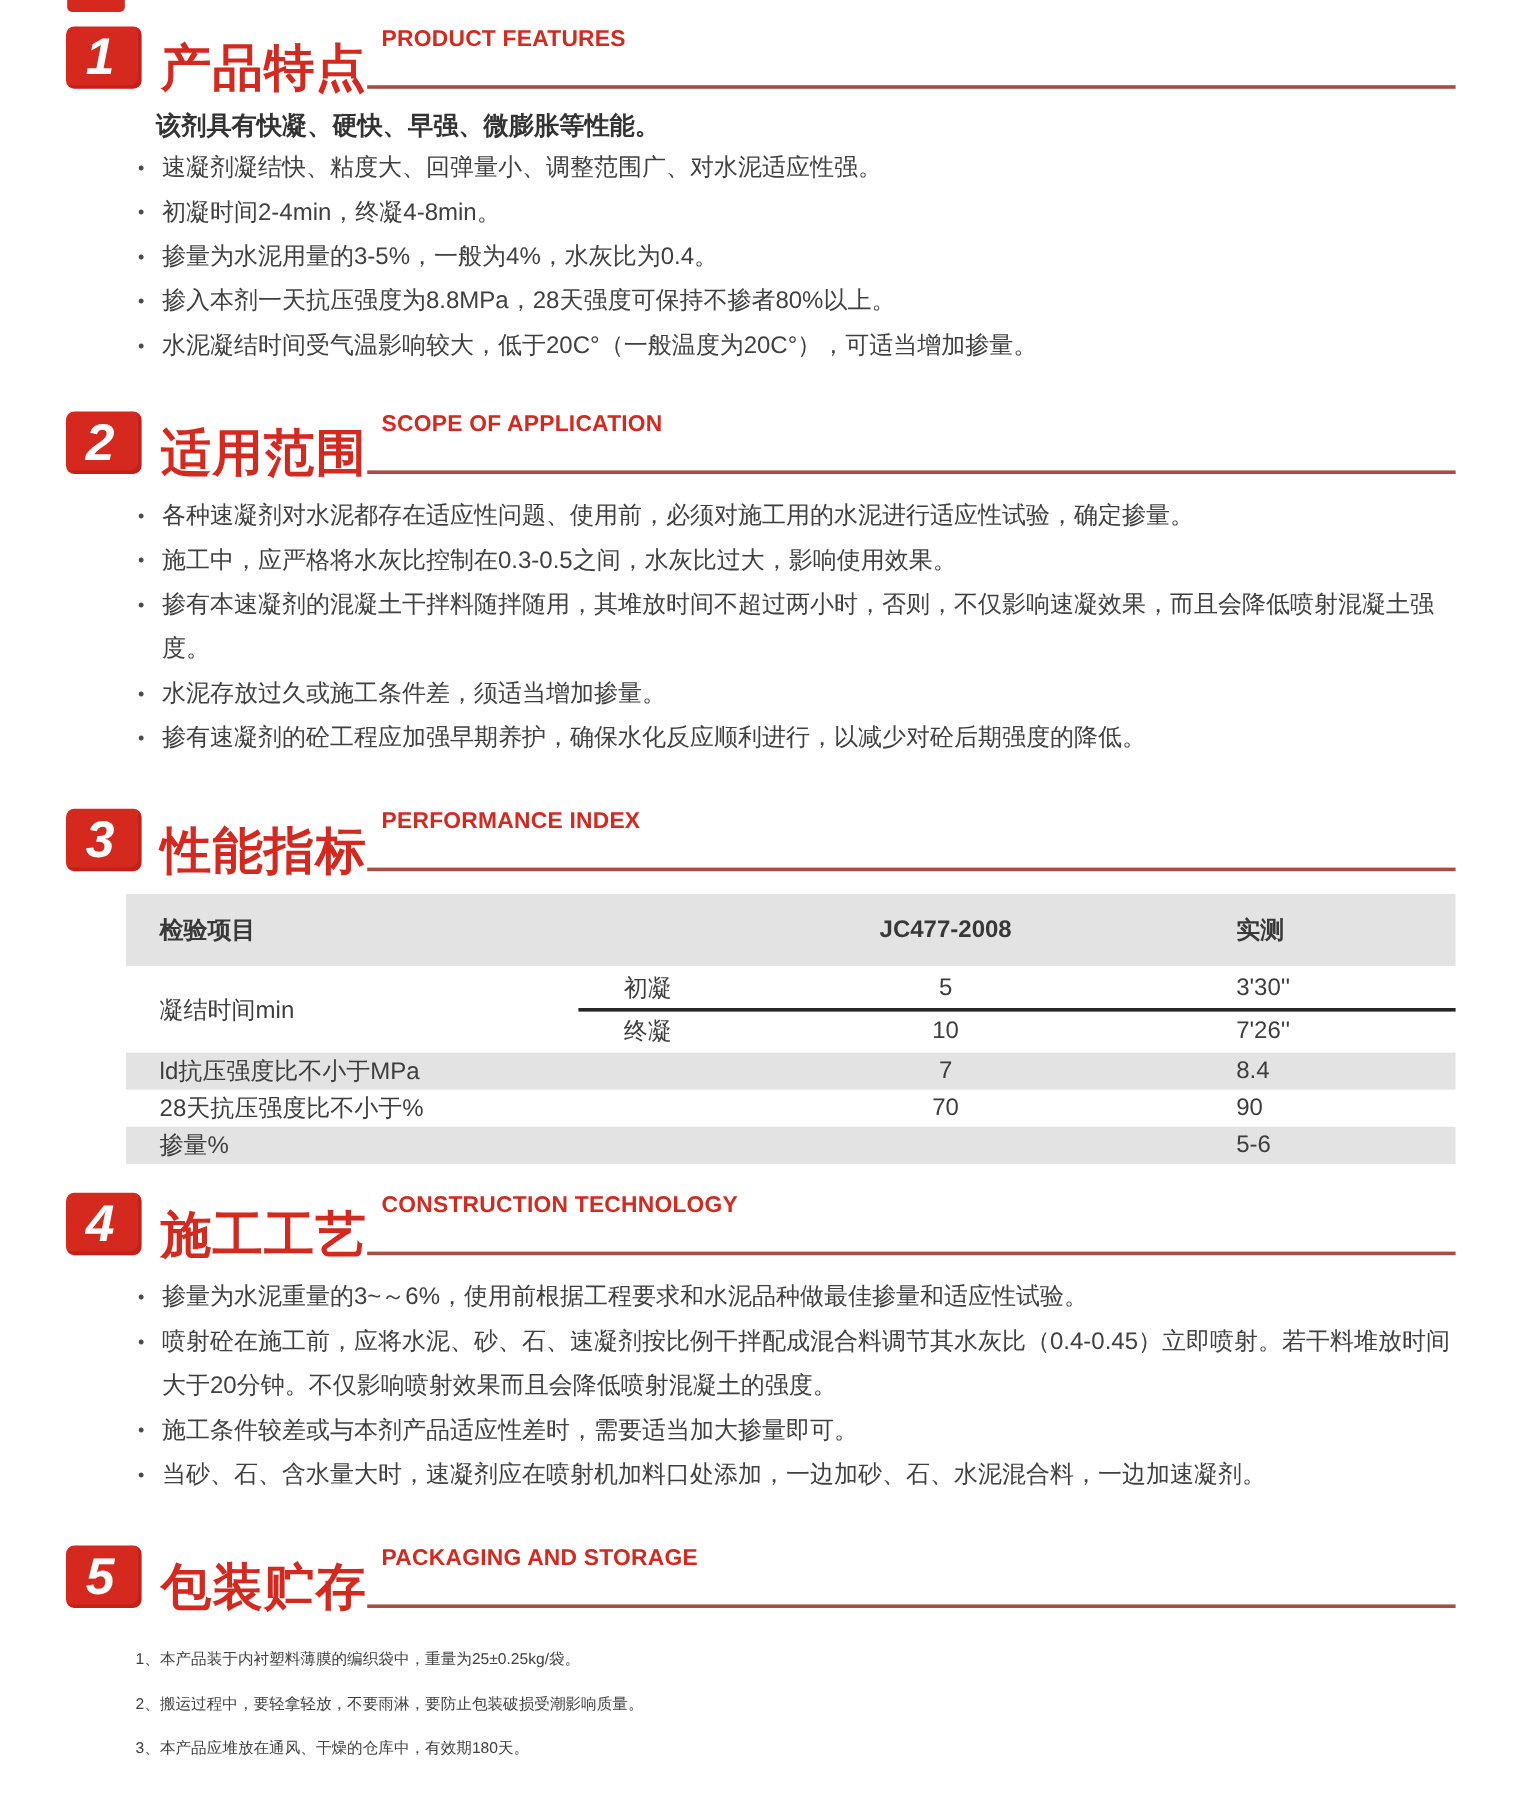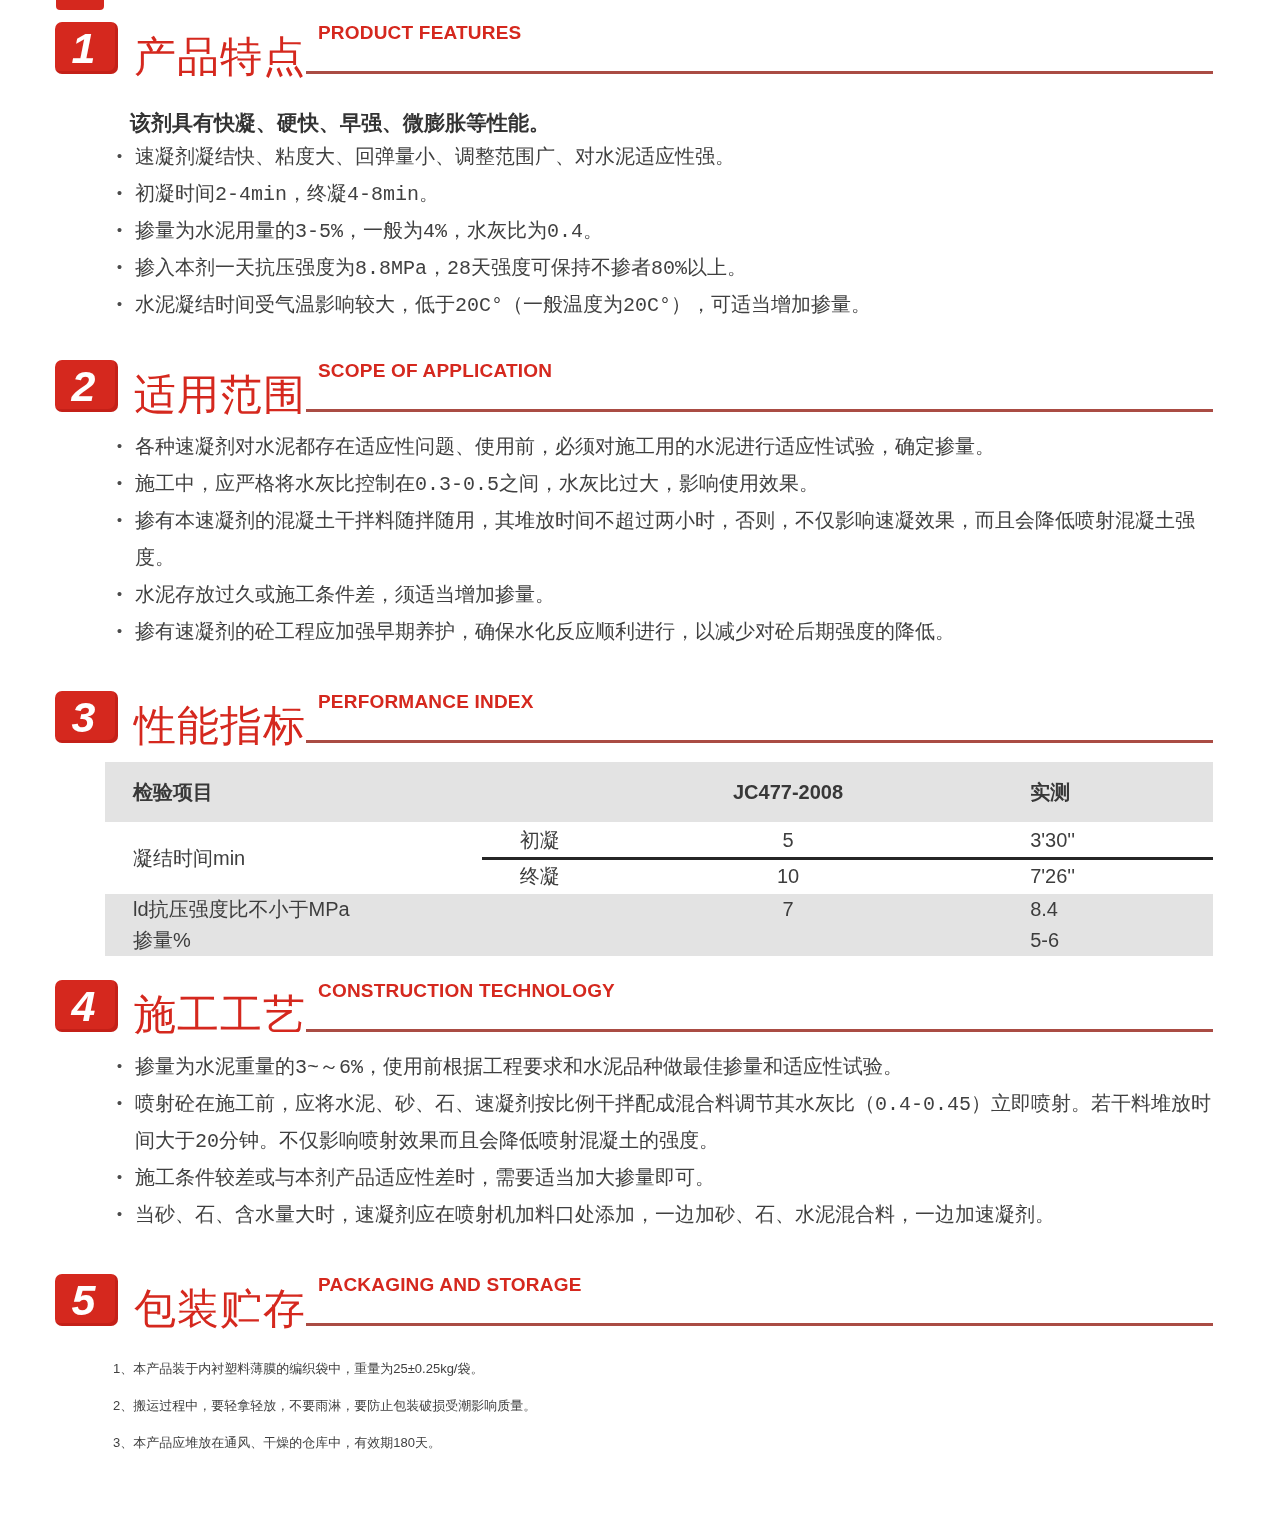--- a/index.html
+++ b/index.html
@@ -56,21 +56,21 @@
     display: flex;
     align-items: center;
     justify-content: center;
     padding-right: 6px;
     box-shadow: inset -3px -3px 0 rgba(120,0,0,0.18);
   }
   .title-zh {
     margin: 0 0 -4px 16px;
     font-size: 42px;
     line-height: 1;
-    font-weight: normal;
+    font-weight: bold;
     color: var(--accent);
     letter-spacing: 1px;
     white-space: nowrap;
     text-align: center;
   }
   .title-rest {
     flex: 1 1 auto;
     display: flex;
     align-items: flex-start;
     border-bottom: 3px solid var(--underline);
@@ -79,39 +79,38 @@
   .title-en {
     margin: 0 0 1px 12px;
     font-size: 19px;
     font-weight: bold;
     color: var(--accent);
     letter-spacing: 0.2px;
     white-space: nowrap;
   }
 
   .intro {
-    margin: 35px 67px 2px 130px;
+    margin: 18px 67px 2px 130px;
     font-size: 21px;
     line-height: 28px;
     font-weight: bold;
     color: #333333;
   }
   ul.bullets, ul.numbered {
     list-style: none;
     margin: 17px 67px 0 113px;
     padding: 0;
   }
   .sec1 ul.bullets { margin-top: 2px; }
   ul.bullets li {
     position: relative;
     padding-left: 22px;
     font-size: 20px;
     line-height: 37px;
     color: var(--text);
-    font-family: Liberation Mono, monospace;
   }
   ul.bullets li::before {
     content: "\2022";
     position: absolute;
     left: 2px; top: 0;
     font-size: 15px;
     line-height: 37px;
     color: #4a4a4a;
   }
   ul.numbered { margin-top: 24px; }
@@ -240,20 +239,26 @@
         <div class="c4">7'26''</div>
         <div class="g-divider"></div>
       </div>
 
       <div class="trow shaded">
         <div class="c1">ld抗压强度比不小于MPa</div>
         <div class="c2"></div>
         <div class="c3">7</div>
         <div class="c4">8.4</div>
       </div>
+      <div class="trow">
+        <div class="c1">28天抗压强度比不小于%</div>
+        <div class="c2"></div>
+        <div class="c3">70</div>
+        <div class="c4">90</div>
+      </div>
       <div class="trow shaded">
         <div class="c1">掺量%</div>
         <div class="c2"></div>
         <div class="c3"></div>
         <div class="c4">5-6</div>
       </div>
     </div>
   </section>
 
   <section class="sec4">

